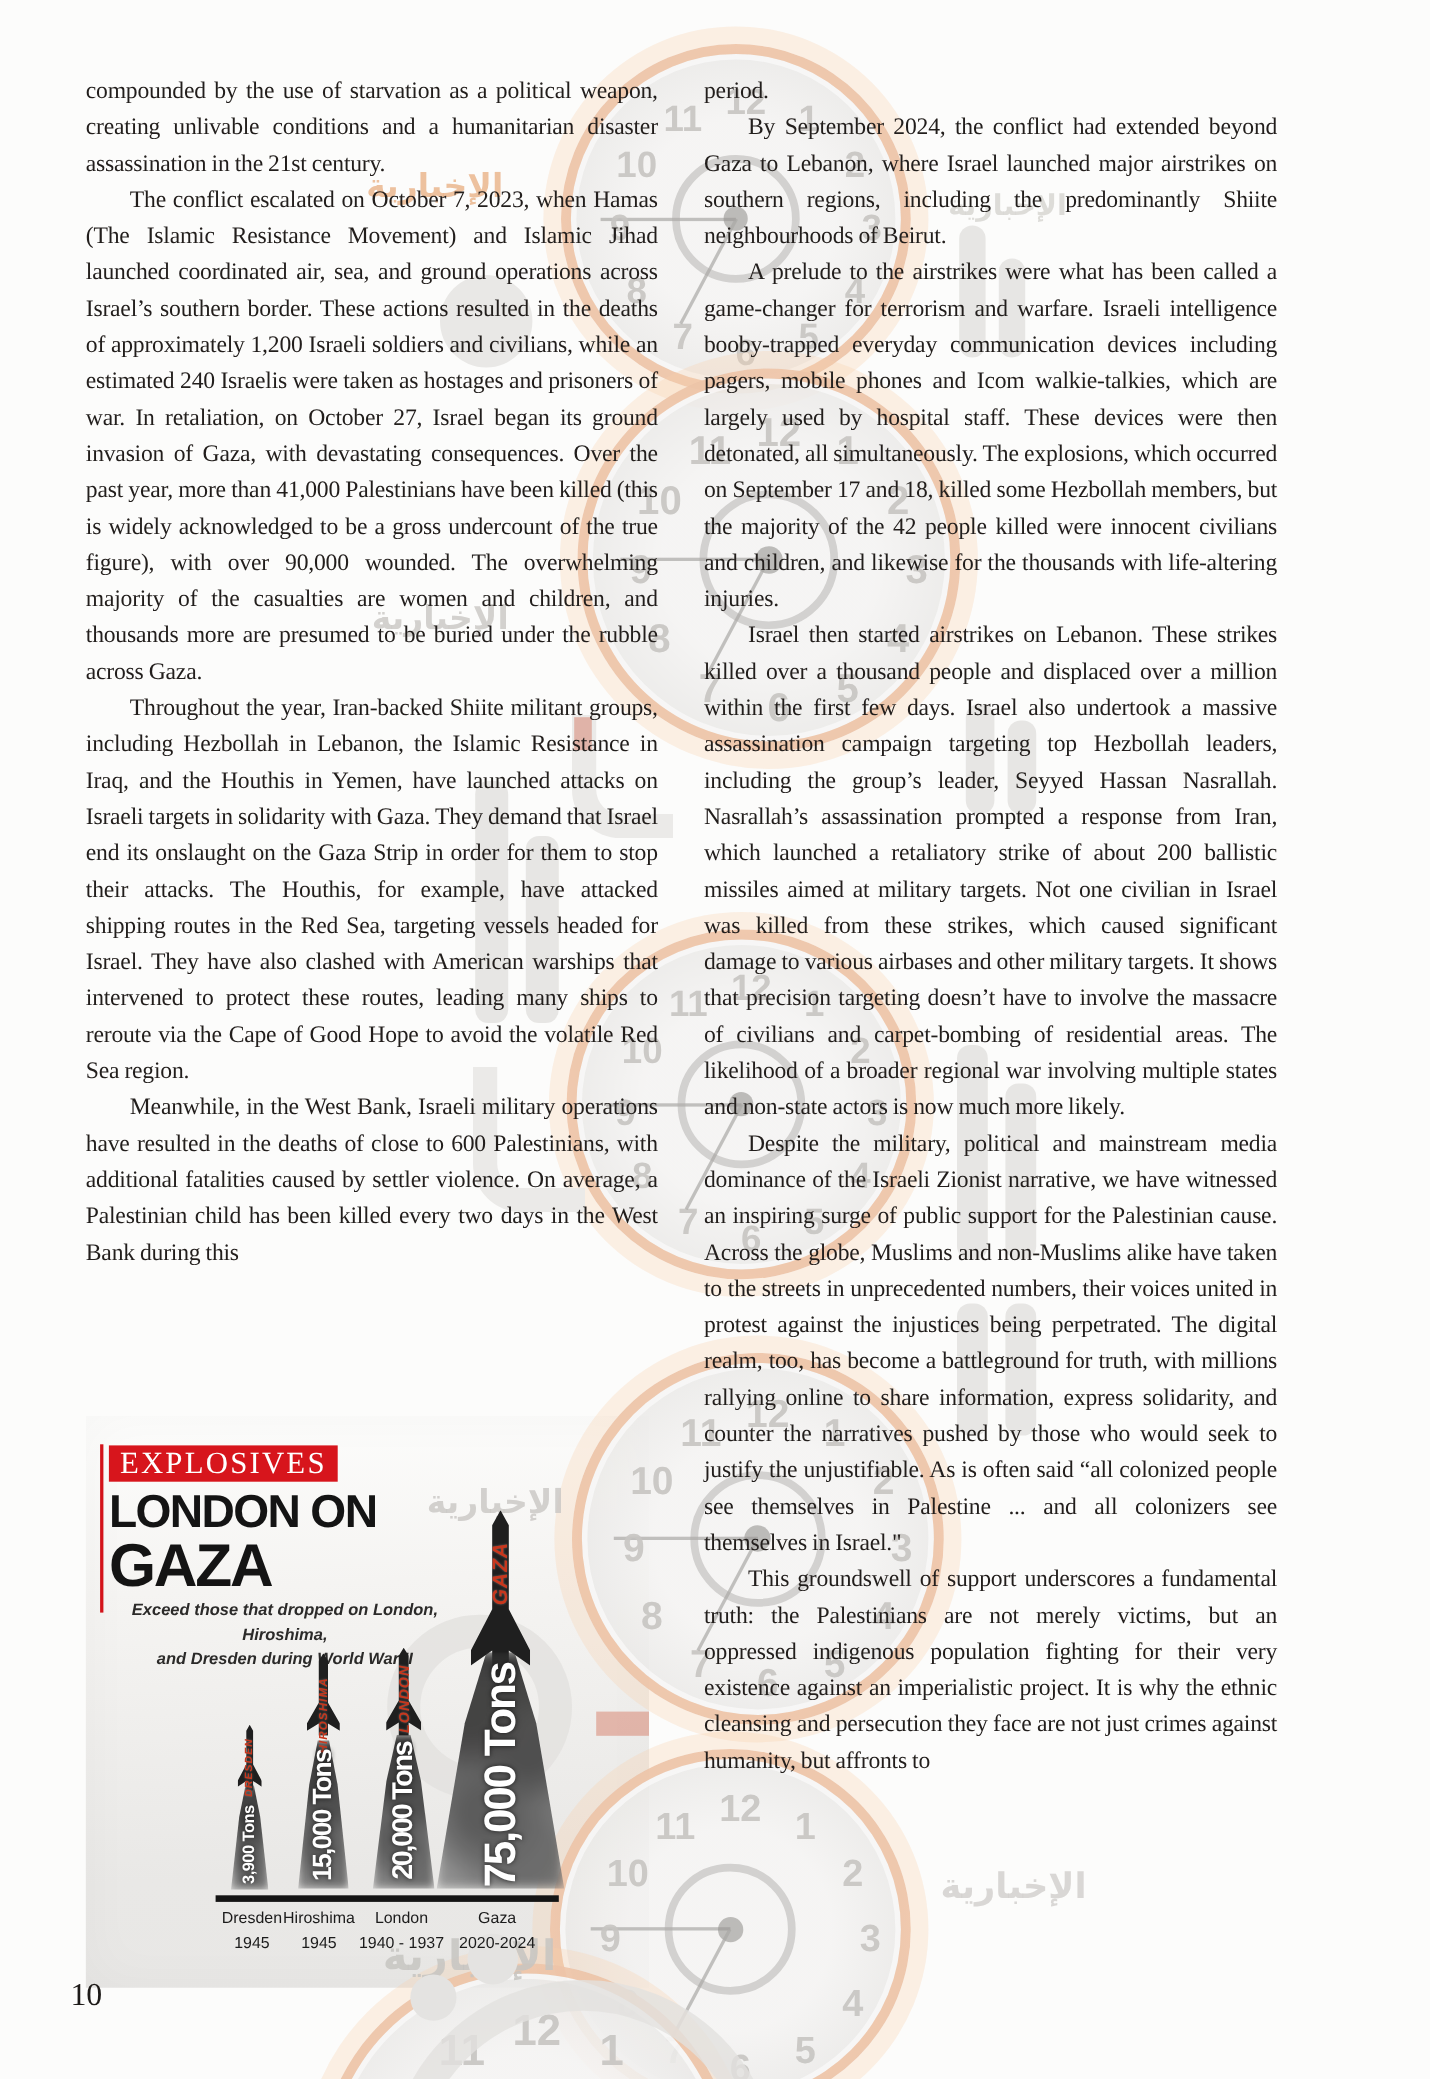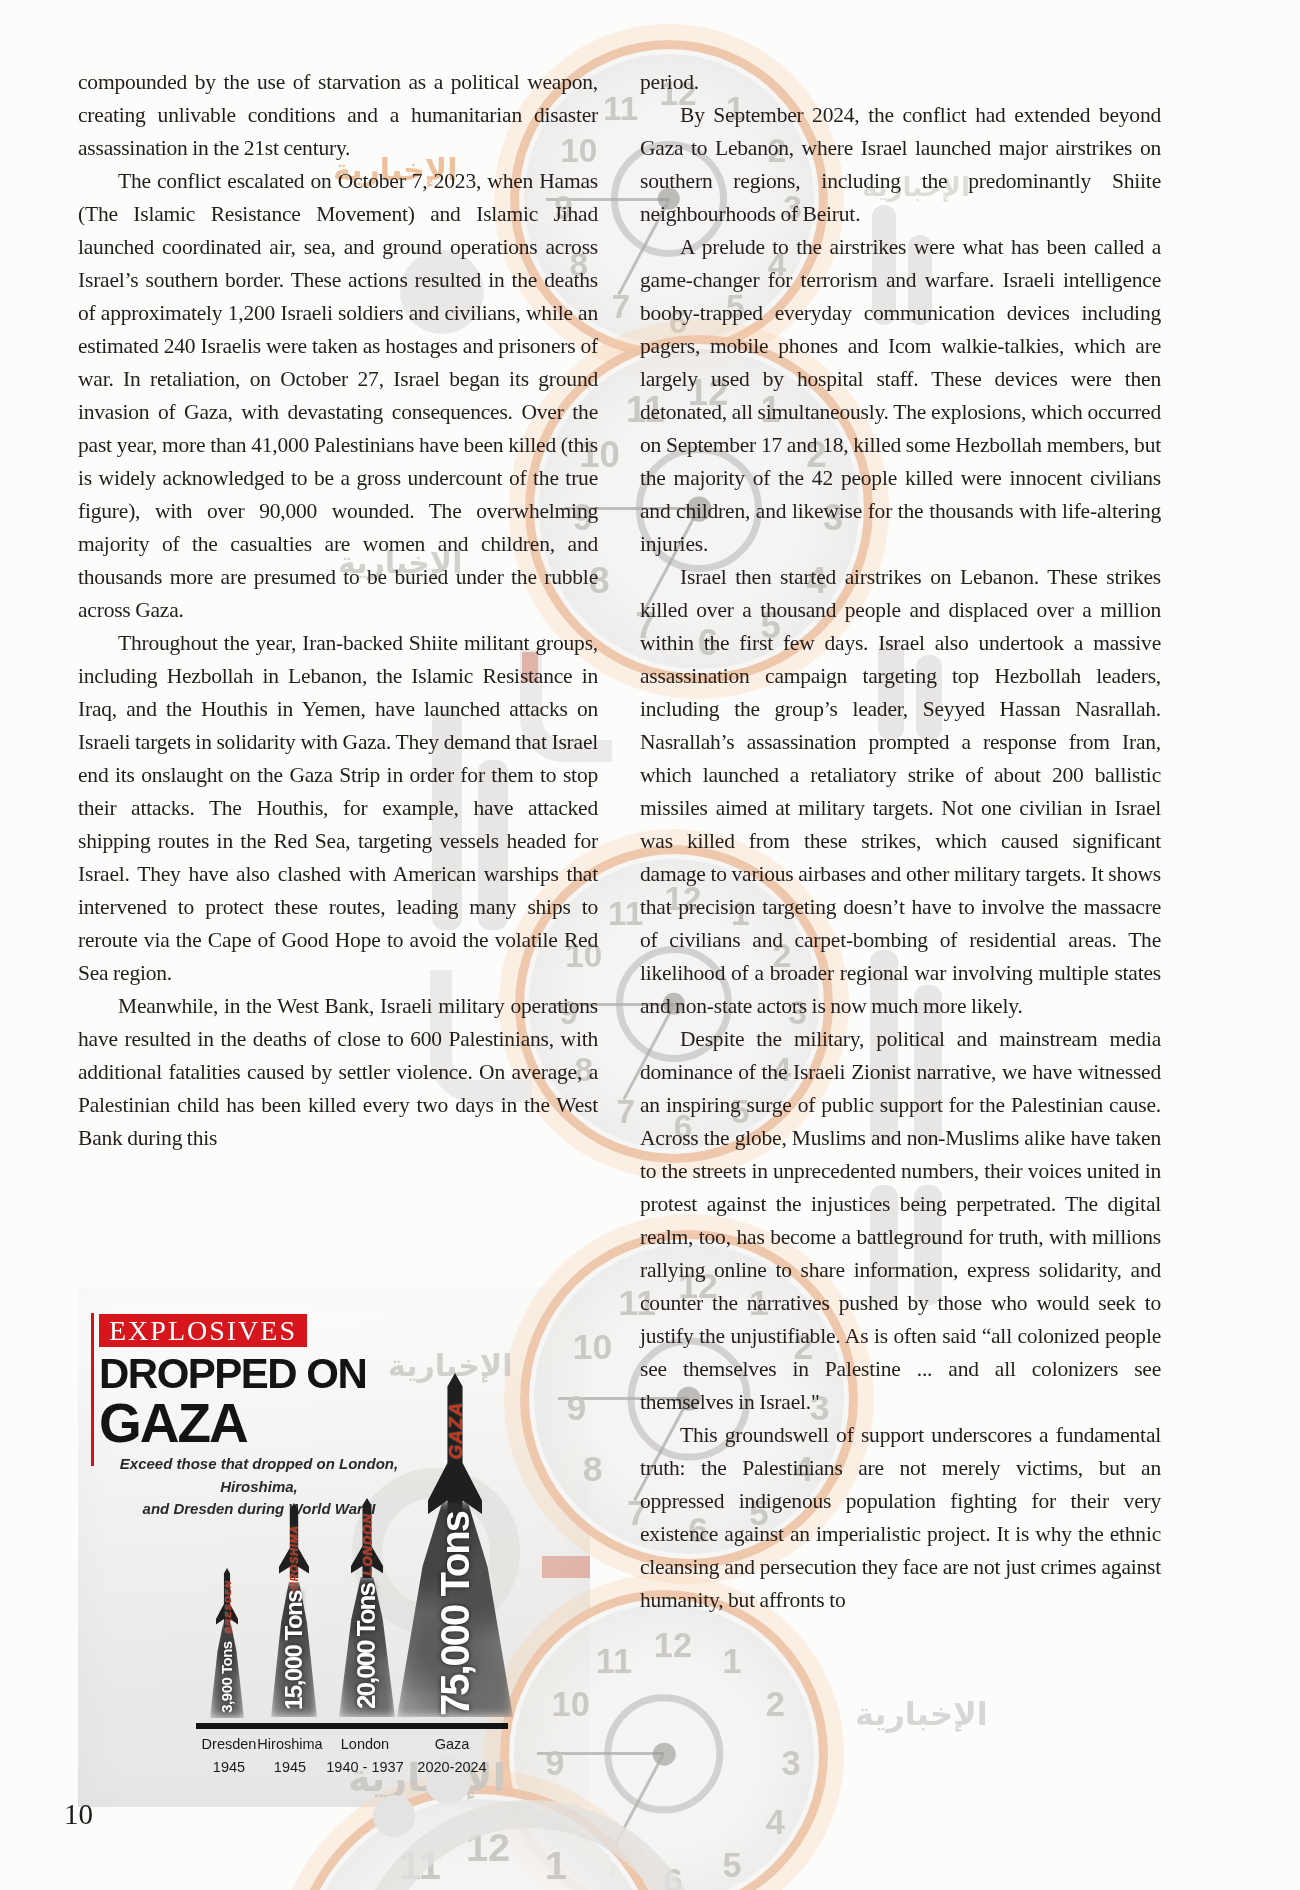--- a/index.html
+++ b/index.html
@@ -199,21 +199,21 @@
     <p class="ind">By September 2024, the conflict had extended beyond Gaza to Lebanon, where Israel launched major airstrikes on southern regions, including the predominantly Shiite neighbourhoods of Beirut.</p>
     <p class="ind">A prelude to the airstrikes were what has been called a game-changer for terrorism and warfare. Israeli intelligence booby-trapped everyday communication devices including pagers, mobile phones and Icom walkie-talkies, which are largely used by hospital staff. These devices were then detonated, all simultaneously. The explosions, which occurred on September 17 and 18, killed some Hezbollah members, but the majority of the 42 people killed were innocent civilians and children, and likewise for the thousands with life-altering injuries.</p>
     <p class="ind">Israel then started airstrikes on Lebanon. These strikes killed over a thousand people and displaced over a million within the first few days. Israel also undertook a massive assassination campaign targeting top Hezbollah leaders, including the group’s leader, Seyyed Hassan Nasrallah. Nasrallah’s assassination prompted a response from Iran, which launched a retaliatory strike of about 200 ballistic missiles aimed at military targets. Not one civilian in Israel was killed from these strikes, which caused significant damage to various airbases and other military targets. It shows that precision targeting doesn’t have to involve the massacre of civilians and carpet-bombing of residential areas. The likelihood of a broader regional war involving multiple states and non-state actors is now much more likely.</p>
     <p class="ind">Despite the military, political and mainstream media dominance of the Israeli Zionist narrative, we have witnessed an inspiring surge of public support for the Palestinian cause. Across the globe, Muslims and non-Muslims alike have taken to the streets in unprecedented numbers, their voices united in protest against the injustices being perpetrated. The digital realm, too, has become a battleground for truth, with millions rallying online to share information, express solidarity, and counter the narratives pushed by those who would seek to justify the unjustifiable. As is often said “all colonized people see themselves in Palestine ... and all colonizers see themselves in Israel."</p>
     <p class="ind">This groundswell of support underscores a fundamental truth: the Palestinians are not merely victims, but an oppressed indigenous population fighting for their very existence against an imperialistic project. It is why the ethnic cleansing and persecution they face are not just crimes against humanity, but affronts to</p>
   </div>
 
   <figure class="ig" style="margin:0;">
     <div class="ig-rule"></div>
     <div class="ig-banner">EXPLOSIVES</div>
-    <div class="ig-t1">DROPPED ON</div>
+    <div class="ig-t1">LONDON ON</div>
     <div class="ig-t2">GAZA</div>
     <div class="ig-sub">
       <span>Exceed those that dropped on London, Hiroshima,</span><br>
       <span>and Dresden during World War II</span>
     </div>
 
     <div class="rocket" style="left:138px;top:281px;width:22px;height:60px;"></div>
     <div class="smoke" style="left:132px;top:336px;width:34px;height:95px;"></div>
     <div class="city" style="left:124px;top:316px;width:50px;height:11px;font-size:9.5px;line-height:11px;">DRESDEN</div>
     <div class="tons" style="left:109px;top:382px;width:80px;height:16px;font-size:15px;line-height:16px;letter-spacing:-0.5px;">3,900 Tons</div>

